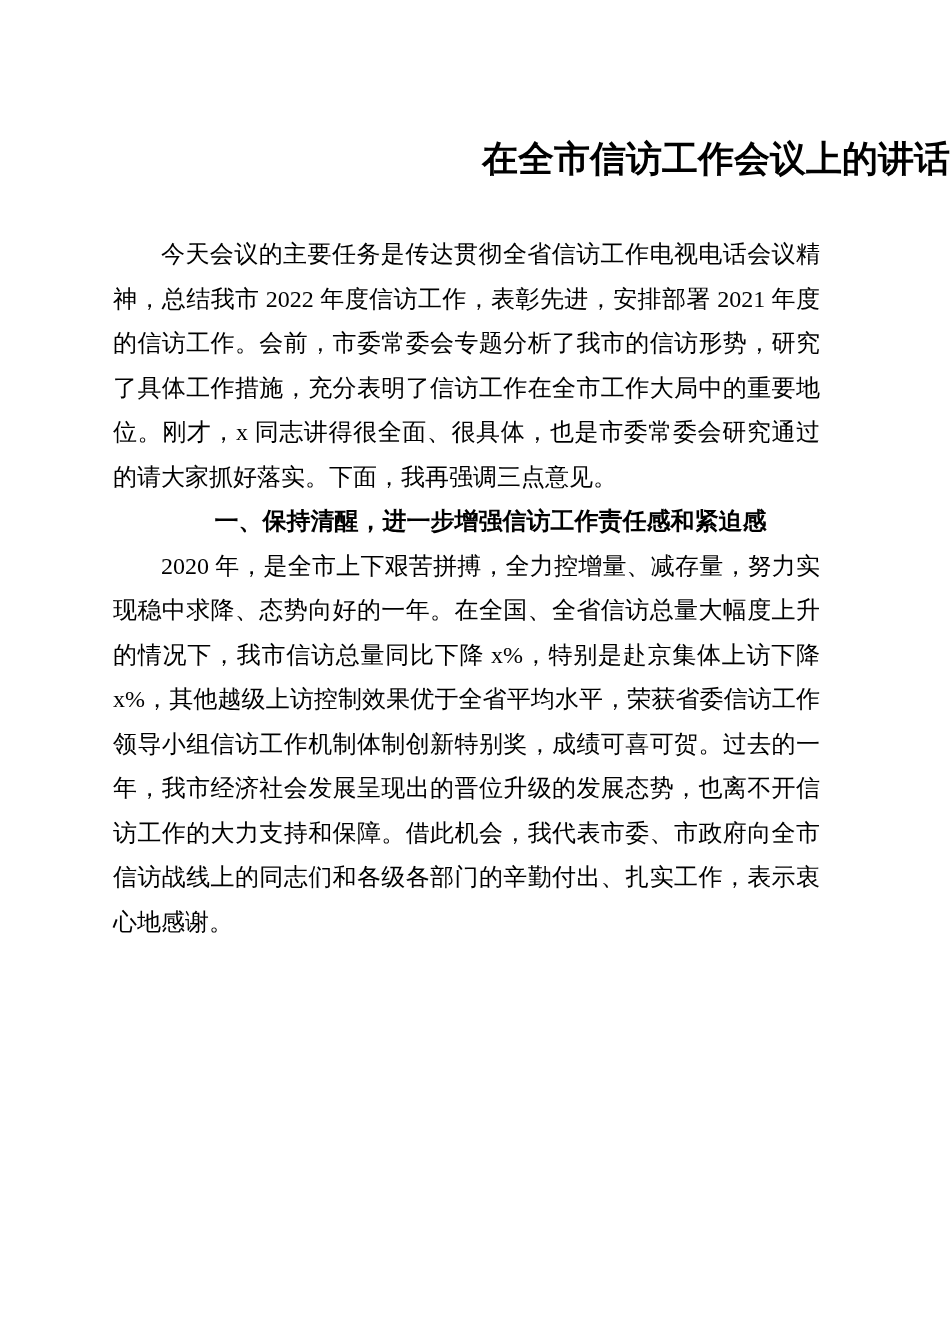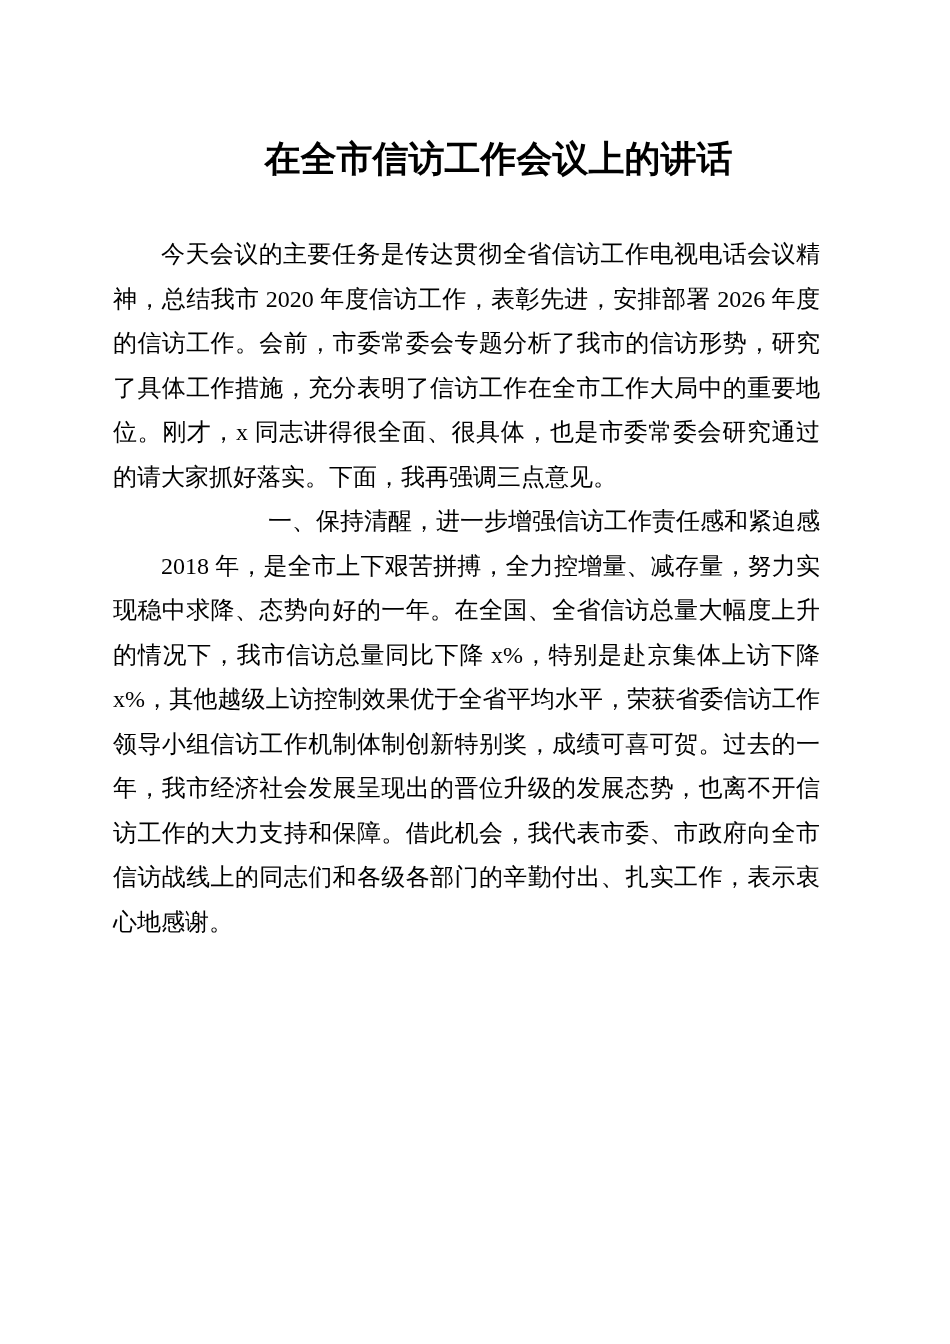--- a/index.html
+++ b/index.html
@@ -10,21 +10,21 @@
   .page {
     position: relative;
     width: 950px;
     height: 1344px;
     background: #ffffff;
     color: #000000;
     overflow: hidden;
   }
   .doc-title {
     margin: 134px 0 0 0;
-    text-align: center;
+    text-align: right;
     font-family: "Liberation Serif", "DejaVu Serif", serif;
     font-weight: bold;
     font-size: 36px;
     line-height: 50px;
     letter-spacing: 0px;
     padding-left: 47px;
   }
   .doc-body {
     margin-top: 48px;
     padding: 0 130px 0 113px;
@@ -33,27 +33,27 @@
     margin: 0;
     font-family: "Liberation Serif", "DejaVu Serif", serif;
     font-size: 24px;
     line-height: 44.5px;
     text-align: justify;
     text-indent: 2em;
     word-break: break-all;
   }
   .para-heading {
     font-family: "Liberation Sans", "DejaVu Sans", sans-serif;
-    font-weight: normal;
-    text-align: right;
+    font-weight: bold;
+    text-align: center;
   }
 </style>
 </head>
 <body>
 
 <div class="page">
   <h1 class="doc-title">在全市信访工作会议上的讲话</h1>
   <div class="doc-body">
-    <p class="para">今天会议的主要任务是传达贯彻全省信访工作电视电话会议精神，总结我市 2020 年度信访工作，表彰先进，安排部署 2026 年度的信访工作。会前，市委常委会专题分析了我市的信访形势，研究了具体工作措施，充分表明了信访工作在全市工作大局中的重要地位。刚才，x 同志讲得很全面、很具体，也是市委常委会研究通过的请大家抓好落实。下面，我再强调三点意见。</p>
+    <p class="para">今天会议的主要任务是传达贯彻全省信访工作电视电话会议精神，总结我市 2022 年度信访工作，表彰先进，安排部署 2021 年度的信访工作。会前，市委常委会专题分析了我市的信访形势，研究了具体工作措施，充分表明了信访工作在全市工作大局中的重要地位。刚才，x 同志讲得很全面、很具体，也是市委常委会研究通过的请大家抓好落实。下面，我再强调三点意见。</p>
     <p class="para para-heading">一、保持清醒，进一步增强信访工作责任感和紧迫感</p>
-    <p class="para">2018 年，是全市上下艰苦拼搏，全力控增量、减存量，努力实现稳中求降、态势向好的一年。在全国、全省信访总量大幅度上升的情况下，我市信访总量同比下降 x%，特别是赴京集体上访下降 x%，其他越级上访控制效果优于全省平均水平，荣获省委信访工作领导小组信访工作机制体制创新特别奖，成绩可喜可贺。过去的一年，我市经济社会发展呈现出的晋位升级的发展态势，也离不开信访工作的大力支持和保障。借此机会，我代表市委、市政府向全市信访战线上的同志们和各级各部门的辛勤付出、扎实工作，表示衷心地感谢。</p>
+    <p class="para">2020 年，是全市上下艰苦拼搏，全力控增量、减存量，努力实现稳中求降、态势向好的一年。在全国、全省信访总量大幅度上升的情况下，我市信访总量同比下降 x%，特别是赴京集体上访下降 x%，其他越级上访控制效果优于全省平均水平，荣获省委信访工作领导小组信访工作机制体制创新特别奖，成绩可喜可贺。过去的一年，我市经济社会发展呈现出的晋位升级的发展态势，也离不开信访工作的大力支持和保障。借此机会，我代表市委、市政府向全市信访战线上的同志们和各级各部门的辛勤付出、扎实工作，表示衷心地感谢。</p>
   </div>
 </div>
 
 </body></html>

